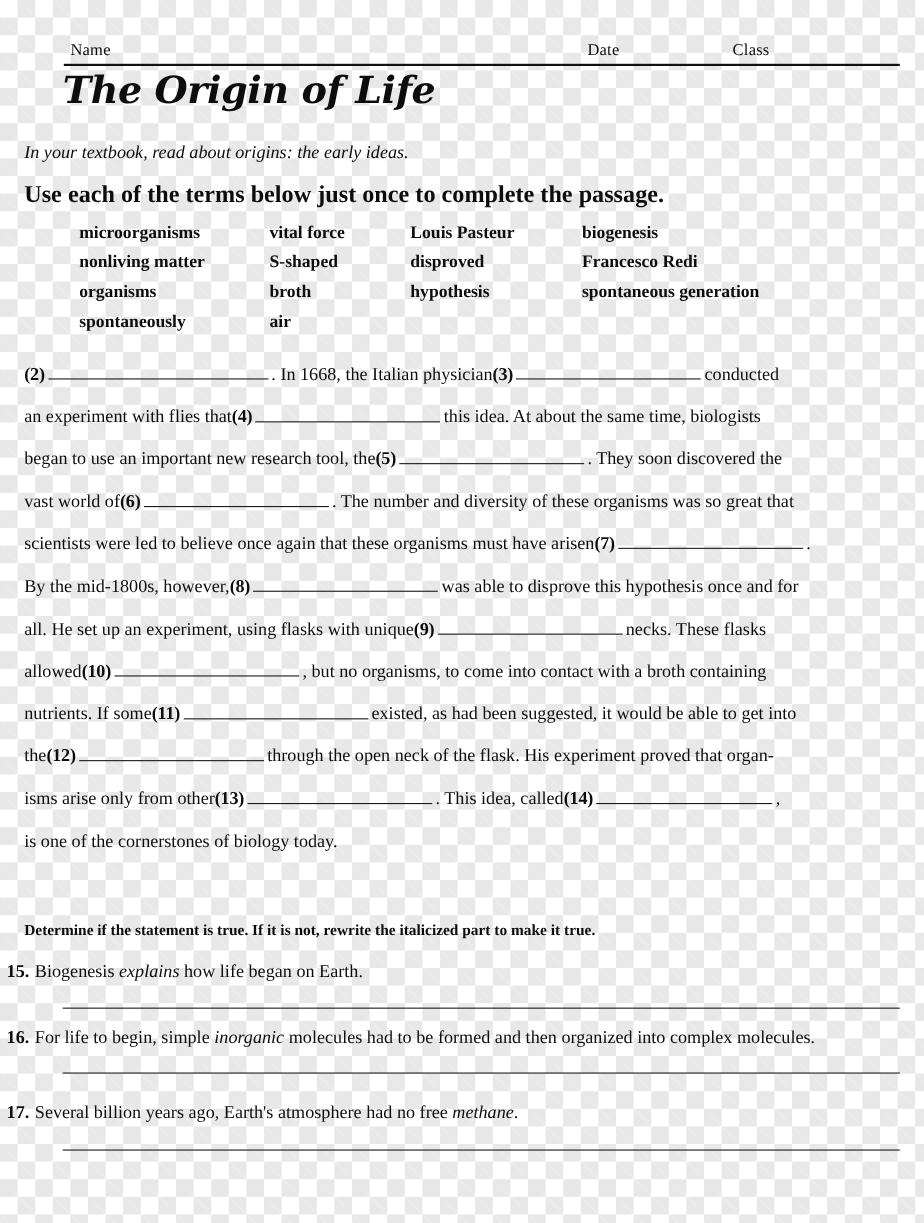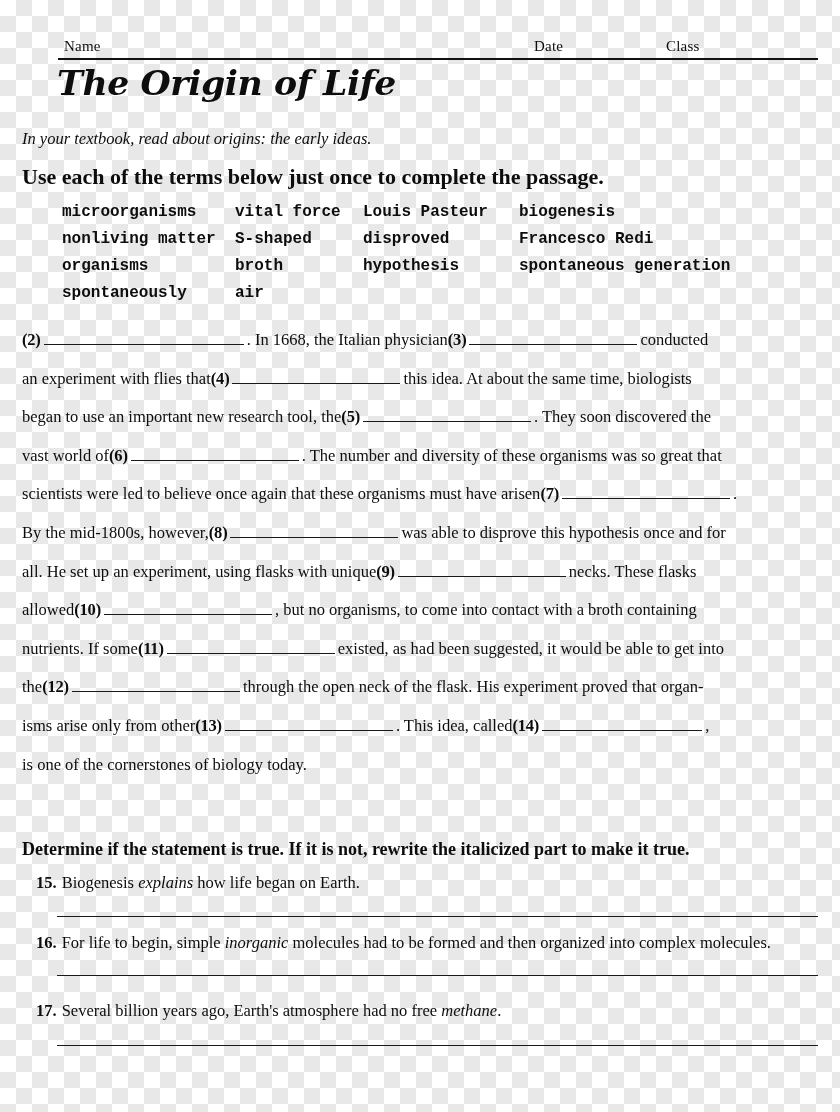--- a/index.html
+++ b/index.html
@@ -83,31 +83,30 @@
   .instruction {
     position: absolute;
     left: 22px; top: 164px;
     font-size: 22px;
     font-weight: 700;
     white-space: nowrap;
   }
   .instruction2 {
     position: absolute;
     left: 22px; top: 839px;
-    font-size: 18px;
+    font-size: 14px;
     font-weight: 700;
     white-space: nowrap;
   }
 
   
   .wordbank {
     position: absolute;
-    left: 62px; top: 203px;
+    left: 72px; top: 203px;
     width: 740px;
-    font-family: Liberation Mono, monospace;
   }
   .wb-row {
     position: relative;
     height: 27px;
   }
   .wb-cell {
     position: absolute;
     top: 0;
     font-size: 16px;
     font-weight: 700;
@@ -145,21 +144,21 @@
     vertical-align: baseline;
     margin: 0 3px;
   }
   .b-md { width: 168px; }
   .b-sm { width: 160px; }
   .b-lg { width: 200px; }
 
   
   .tf-item {
     position: absolute;
-    left: 36px;
+    left: 6px;
     font-size: 16.5px;
     white-space: nowrap;
     text-align: right;
   }
   .tf-num { font-weight: 700; margin-right: 5px; }
   .tf-em { font-style: italic; }
   .answer-rule {
     position: absolute;
     left: 57px;
     width: 761px;

